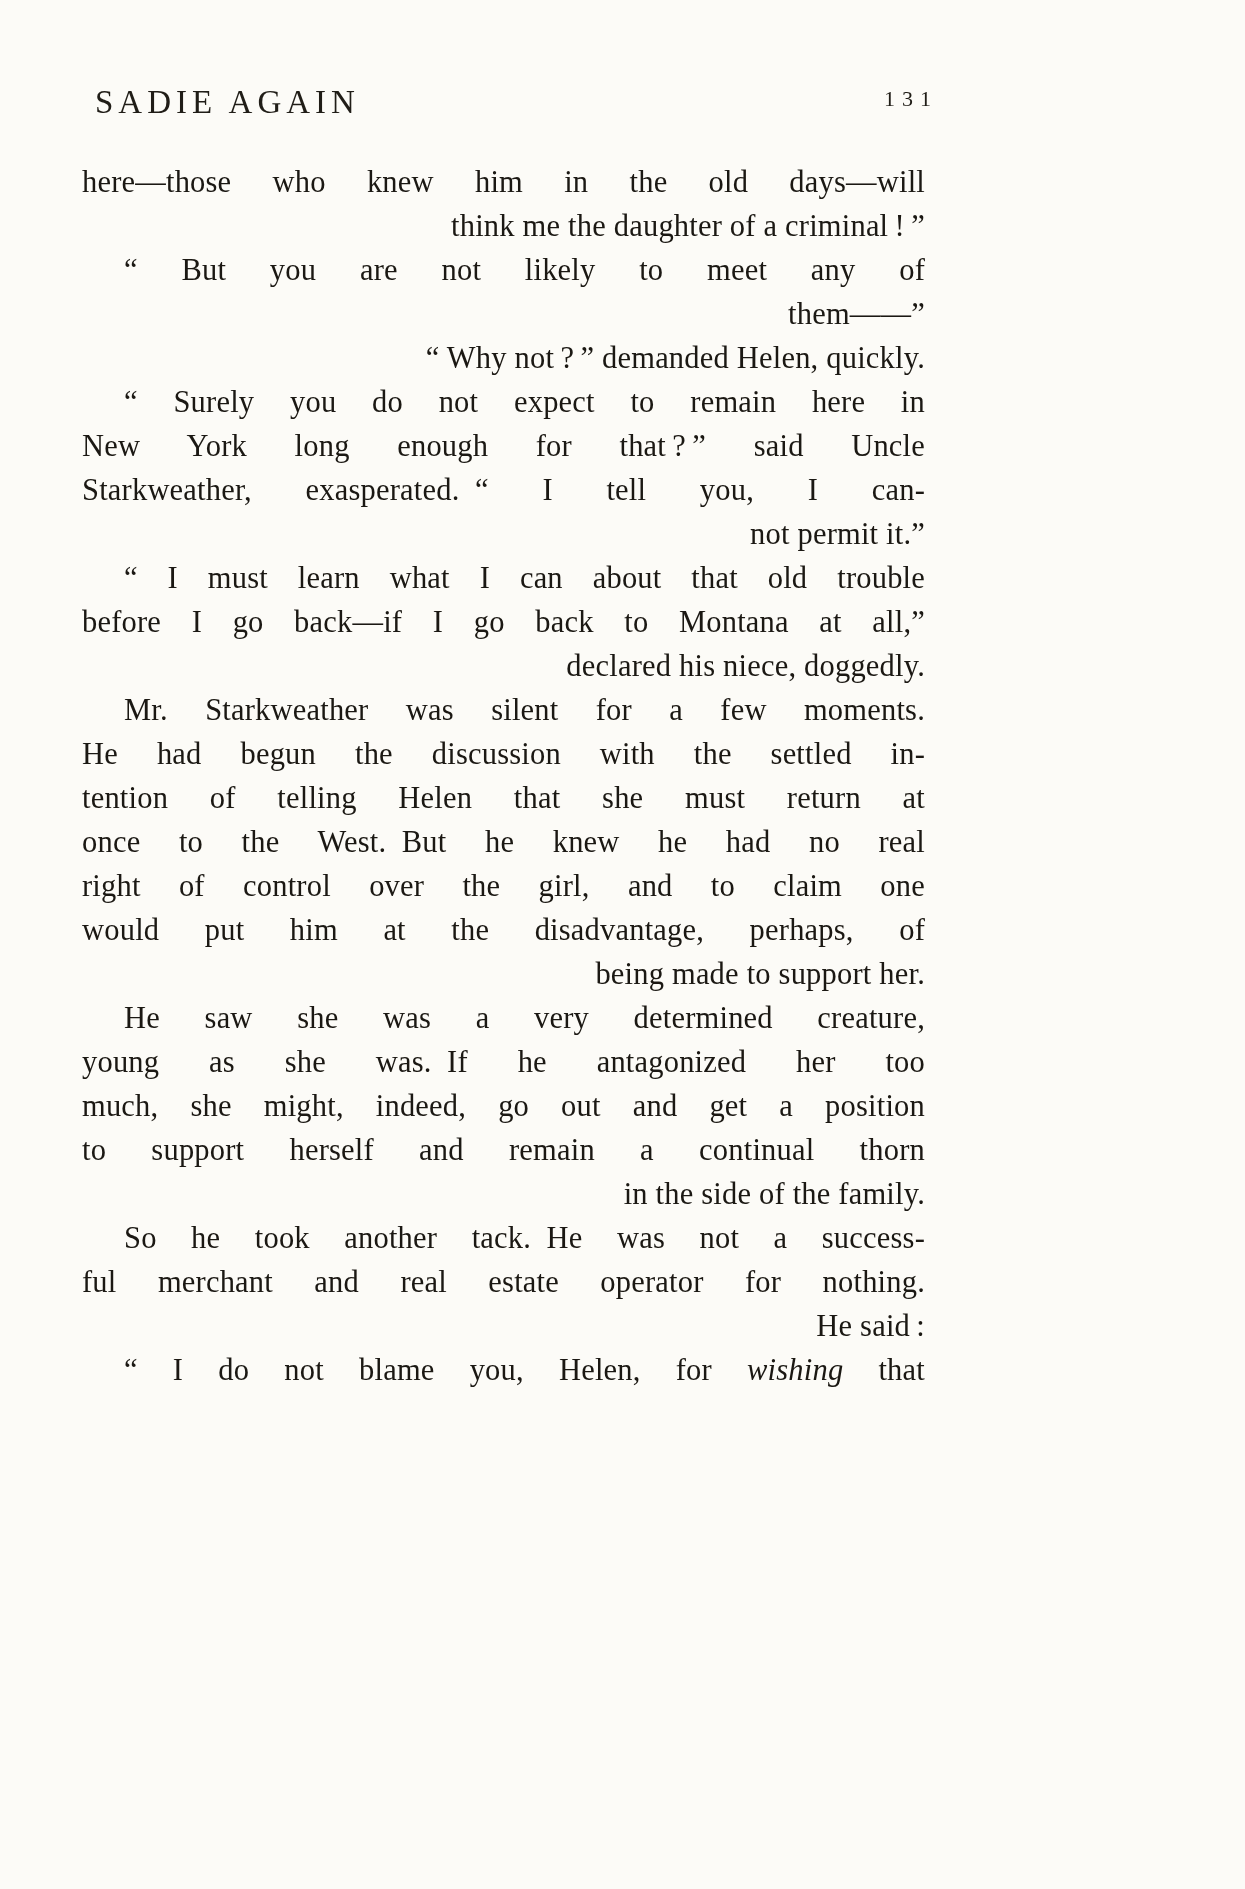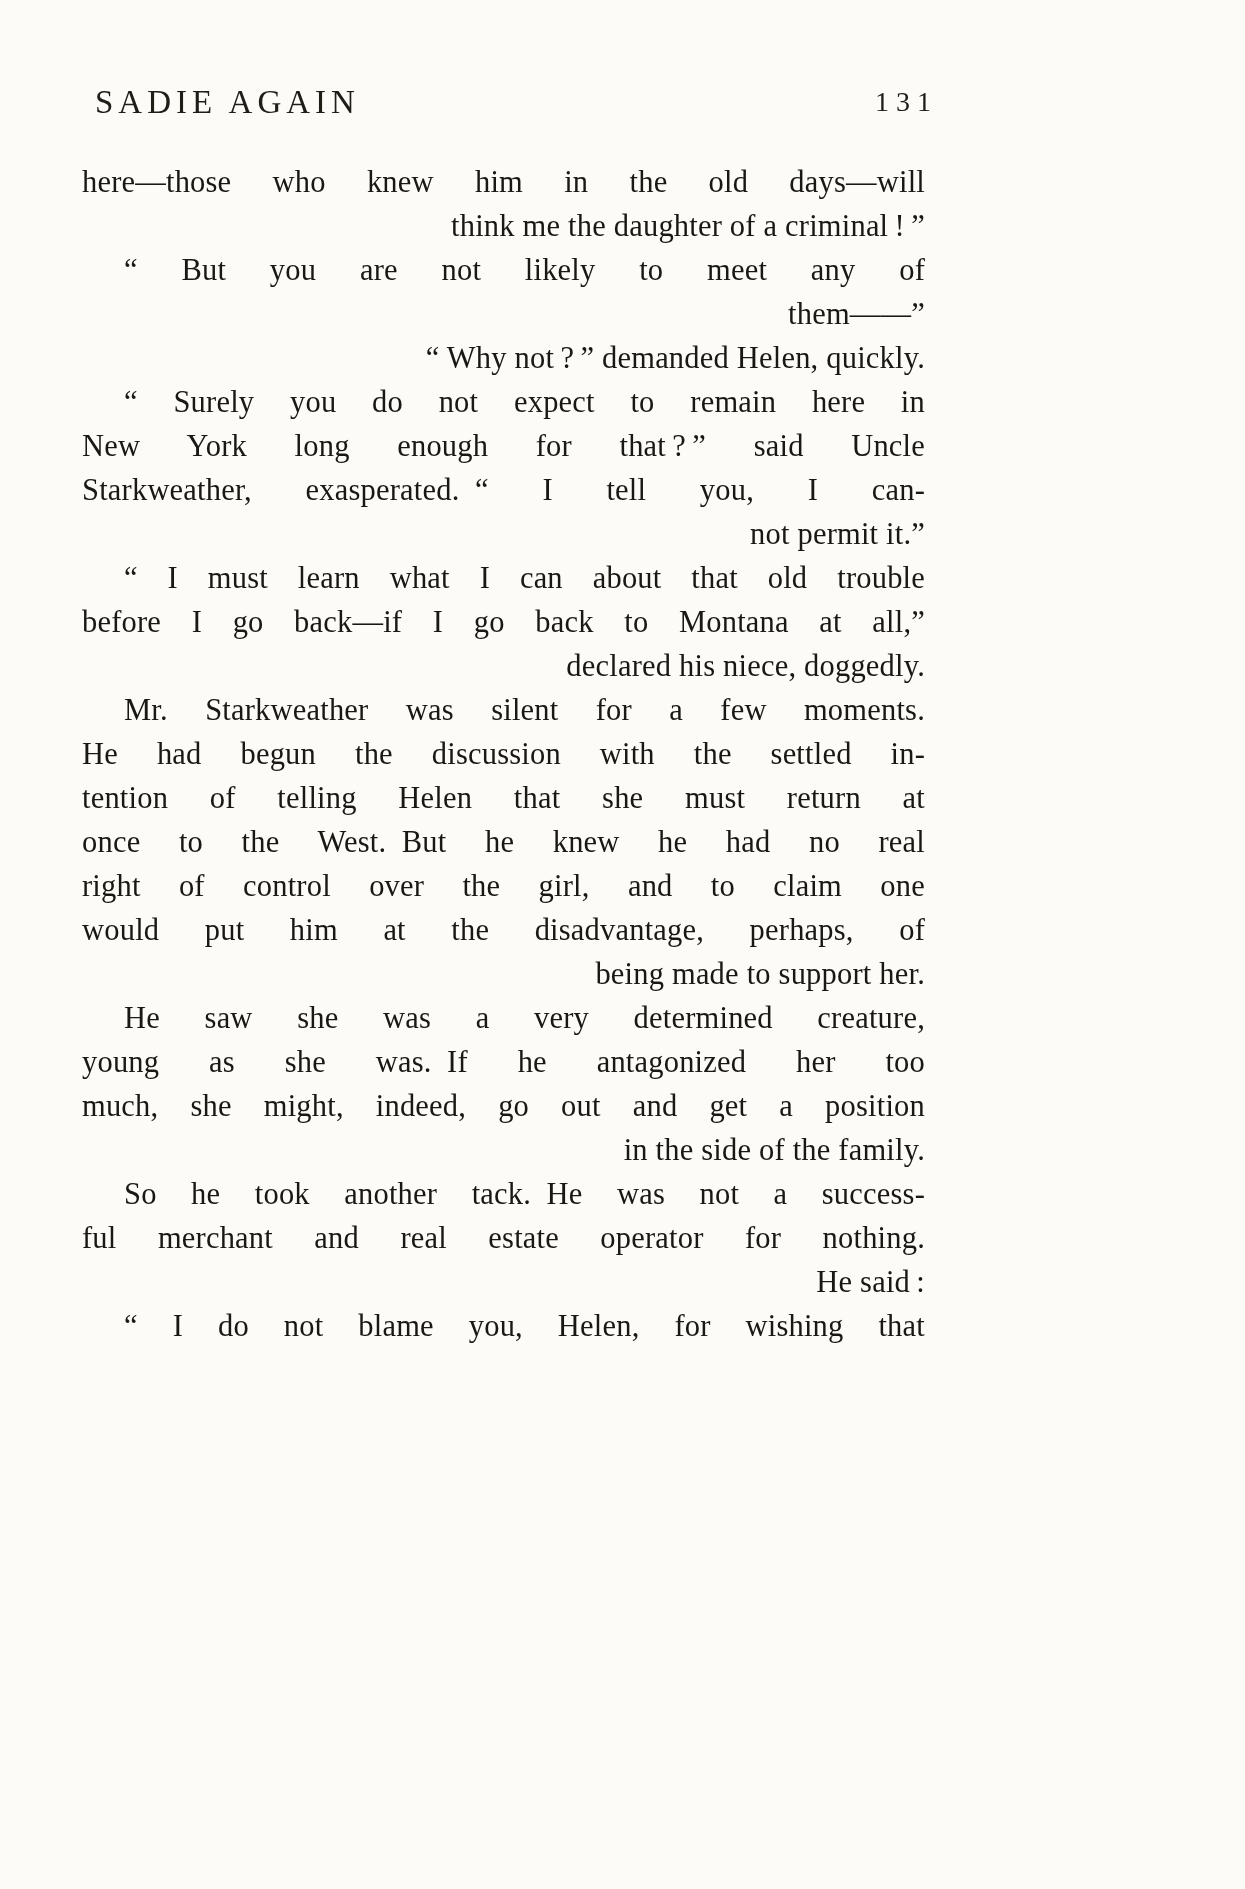--- a/index.html
+++ b/index.html
@@ -32,21 +32,21 @@
     right: 0;
     text-align: left;
     font-size: 33px;
     letter-spacing: 5px;
     color: #201d17;
   }
   .running-head .pageno {
     position: absolute;
     right: 0;
     top: 2px;
-    font-size: 28px;
+    font-size: 22px;
     letter-spacing: 7px;
     color: #201d17;
   }
   .textblock {
     position: absolute;
     left: 82px;
     top: 160px;
     width: 843px;
     font-size: 30.5px;
     line-height: 44px;
@@ -56,20 +56,21 @@
     text-align: right;
   }
   .line.j {
     text-align: justify;
     text-align-last: justify;
   }
   .line.in {
     text-indent: 42px;
   }
   .it {
+    font-style: italic;
   }
 </style>
 </head>
 <body>
 
 <div class="page">
 
   <div class="running-head">
     <div class="title">SADIE AGAIN</div>
     <div class="pageno">131</div>
@@ -91,20 +92,21 @@
     <div class="line j in">Mr. Starkweather was silent for a few moments.</div>
     <div class="line j">He had begun the discussion with the settled in-</div>
     <div class="line j">tention of telling Helen that she must return at</div>
     <div class="line j">once to the West. But he knew he had no real</div>
     <div class="line j">right of control over the girl, and to claim one</div>
     <div class="line j">would put him at the disadvantage, perhaps, of</div>
     <div class="line">being made to support her.</div>
     <div class="line j in">He saw she was a very determined creature,</div>
     <div class="line j">young as she was. If he antagonized her too</div>
     <div class="line j">much, she might, indeed, go out and get a position</div>
+    <div class="line j">to support herself and remain a continual thorn</div>
     <div class="line">in the side of the family.</div>
     <div class="line j in">So he took another tack. He was not a success-</div>
     <div class="line j">ful merchant and real estate operator for nothing.</div>
     <div class="line">He said :</div>
     <div class="line j in">
       <span>“ I do not blame you, Helen, for </span><span class="it">wishing</span><span> that</span>
     </div>
   </div>
 
 </div>

